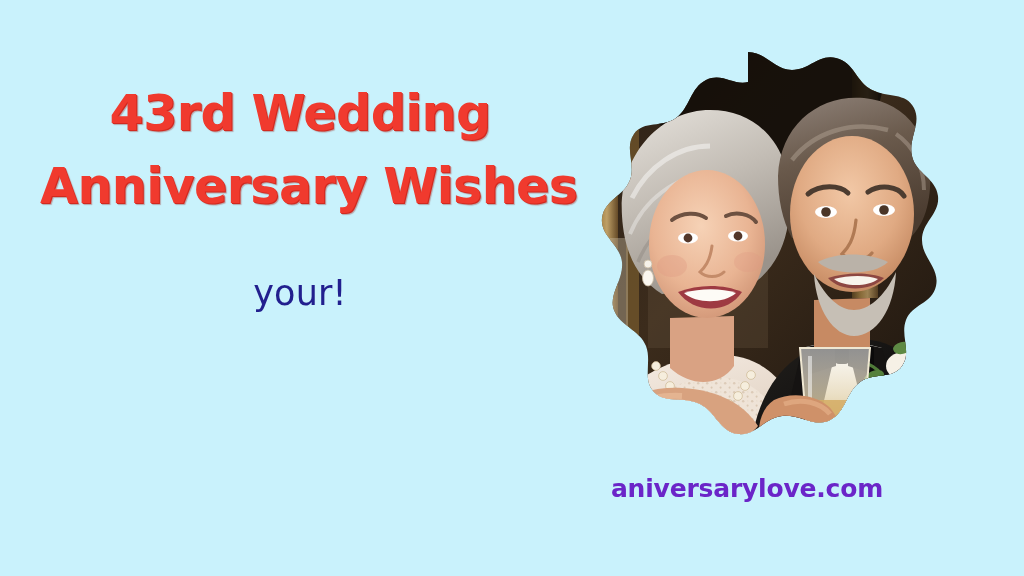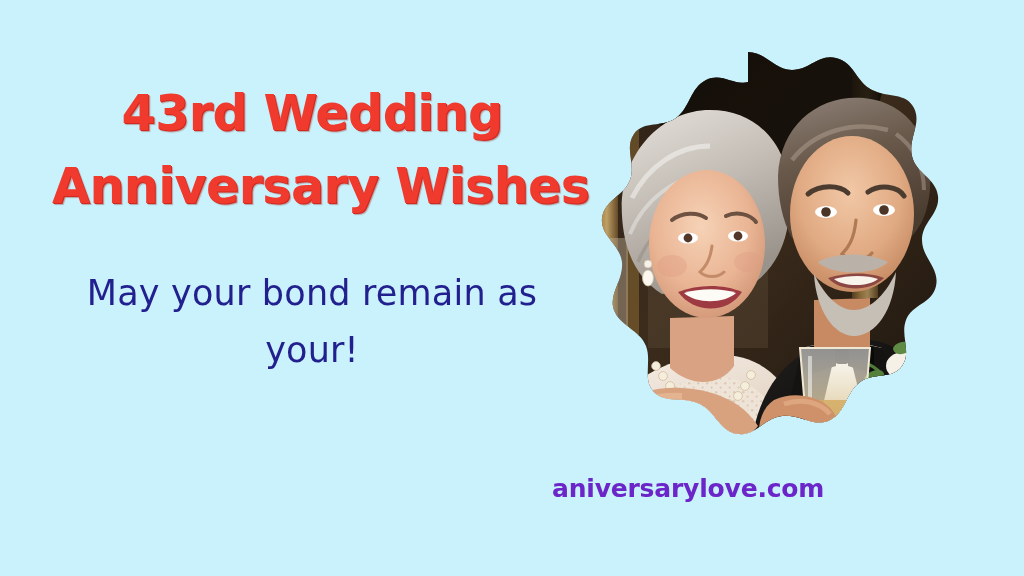--- a/index.html
+++ b/index.html
@@ -17,21 +17,21 @@
     position: relative;
     width: 1024px;
     height: 576px;
     background: #c9f2fc;
     overflow: hidden;
   }
 
   
   #text-column {
     position: absolute;
-    left: 52px;
+    left: 40px;
     top: 78px;
     width: 520px;
     text-align: center;
   }
 
   #headline {
     margin: 0;
     color: #f03a2e;
     font-family: "DejaVu Sans", sans-serif;
     font-weight: 700;
@@ -66,21 +66,21 @@
     height: 425px;
   }
   #photo-svg { display: block; width: 390px; height: 425px; }
 
   
   #watermark {
     position: absolute;
     left: 552px;
     top: 474px;
     width: 390px;
-    text-align: left;
+    text-align: center;
     color: #6b25c8;
     font-family: "DejaVu Sans", sans-serif;
     font-weight: 700;
     font-size: 25px;
     letter-spacing: -0.2px;
     white-space: nowrap;
   }
 </style>
 </head>
 <body>
@@ -88,21 +88,20 @@
 <div id="card">
 
   <div id="text-column">
 
     <h1 id="headline">
       <span class="hl-line">43rd Wedding</span>
       <span class="hl-line">Anniversary Wishes</span>
     </h1>
 
     <p id="subtitle">
-      <span class="sub-line">May your bond remain as</span>
       <span class="sub-line">your!</span>
     </p>
 
   </div>
 
   <div id="photo-wrap">
     <svg id="photo-svg" viewBox="0 0 390 425" xmlns="http://www.w3.org/2000/svg">
       <defs>
 
         <clipPath id="blobClip">

